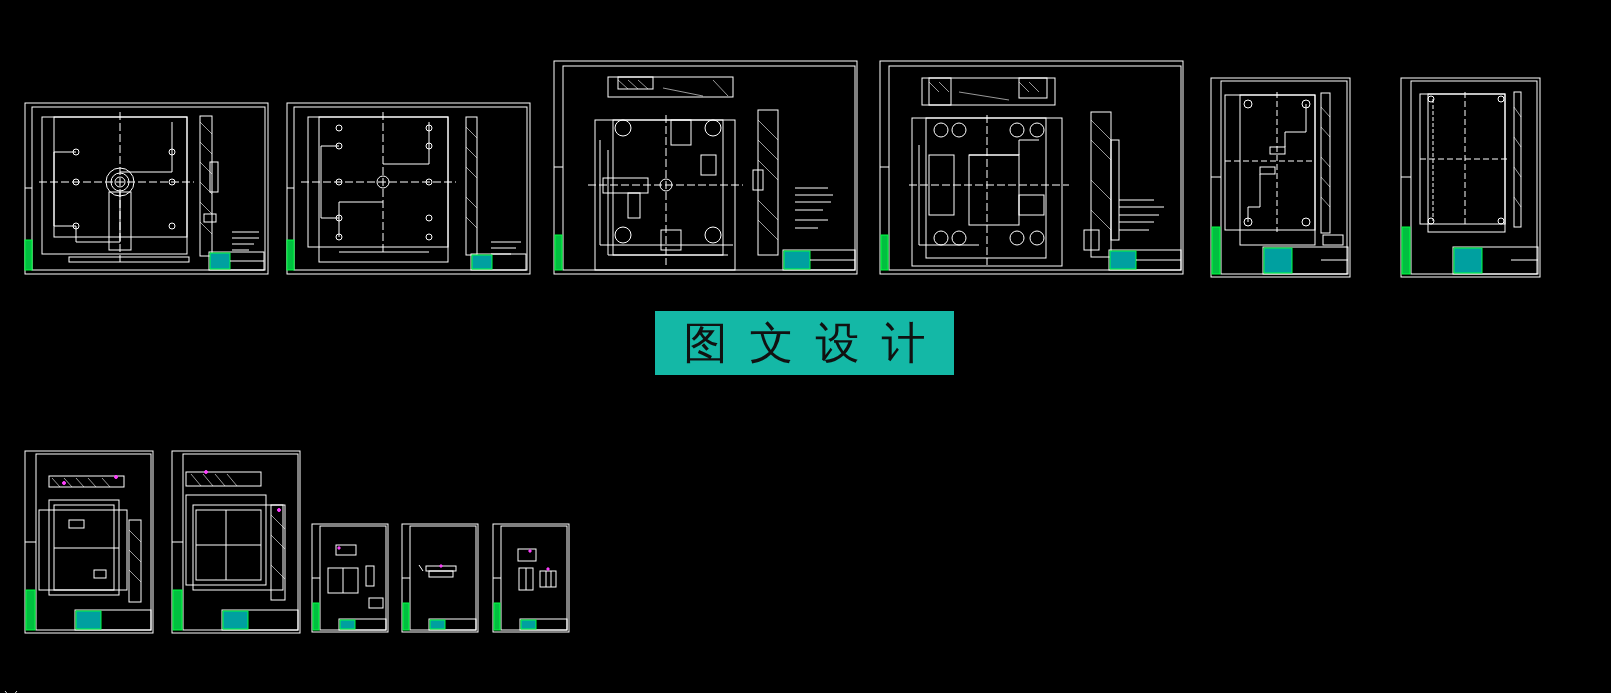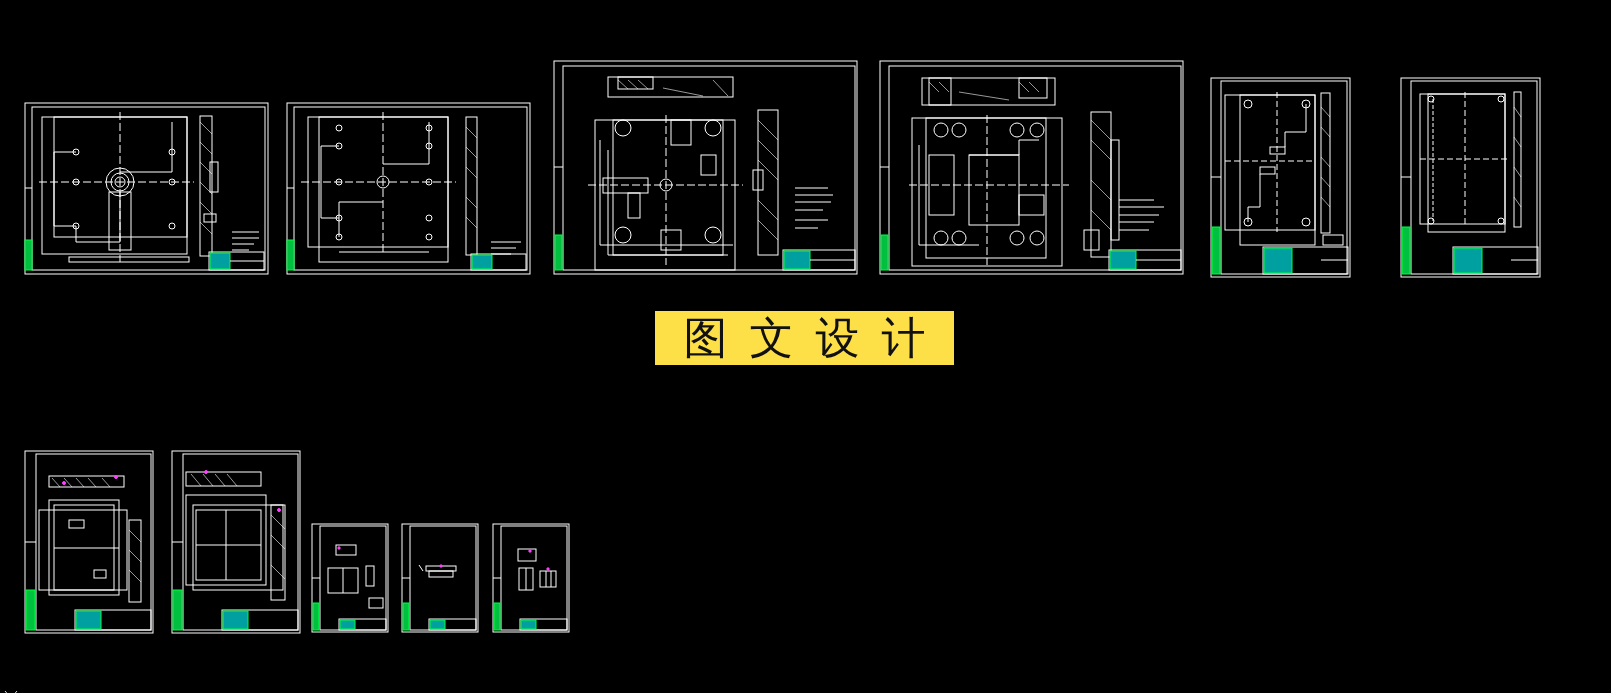--- a/index.html
+++ b/index.html
@@ -1,20 +1,20 @@
 <!DOCTYPE html>
 <html><head>
 <meta charset="utf-8">
 <style>
   html,body{margin:0;padding:0;background:#000;}
   body{width:1611px;height:693px;position:relative;overflow:hidden;font-family:"DejaVu Sans",sans-serif;}
   #canvas{position:absolute;left:0;top:0;width:1611px;height:693px;background:#000;}
   .sheet{position:absolute;}
   .sheet svg{display:block;width:100%;height:100%;}
-  #watermark{position:absolute;left:655px;top:311px;width:299px;height:54px;background:#fde047;display:flex;align-items:center;justify-content:center;text-align:right;}
+  #watermark{position:absolute;left:655px;top:311px;width:299px;height:64px;background:#14b8a6;display:flex;align-items:center;justify-content:center;text-align:right;}
   #watermark span{font-family:"DejaVu Serif",serif;font-size:44px;color:#111;letter-spacing:22px;padding-left:22px;}
   #ucs{position:absolute;left:4px;top:684px;width:14px;height:9px;}
 </style>
 </head>
 <body>
 
 <div id="canvas">
 
   <div class="sheet" style="left:24px;top:102px;width:245px;height:173px;">
     <svg viewBox="0 0 245 173" fill="none" stroke="#fff" stroke-width="1">

